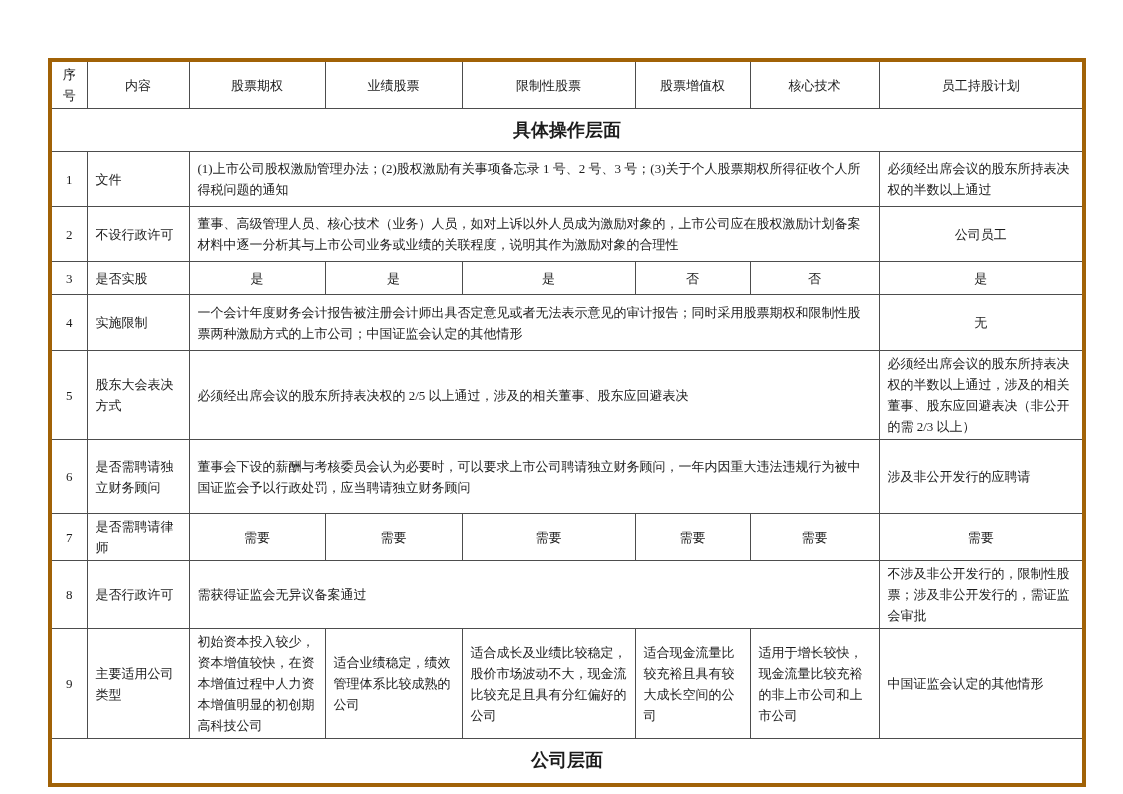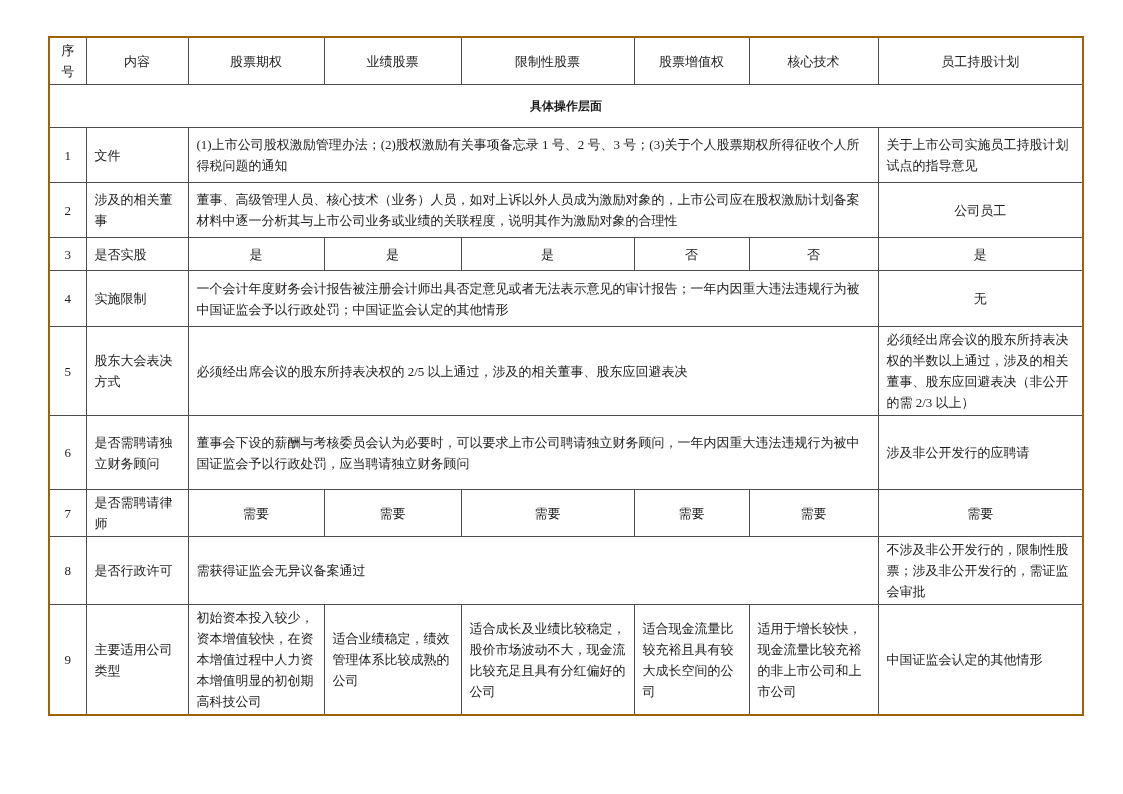--- a/index.html
+++ b/index.html
@@ -12,41 +12,41 @@
     width: 1123px;
     height: 794px;
     background: #ffffff;
     overflow: hidden;
     font-family: "Liberation Serif", "DejaVu Serif", serif;
     color: #1c1c1c;
   }
   table.doc-table {
     position: absolute;
     left: 48px;
-    top: 36px;
+    top: 58px;
     width: 1034px;
     table-layout: fixed;
     border-collapse: collapse;
-    border: 2px solid #a16207;
+    border: 4px solid #a16207;
   }
   .doc-table th, .doc-table td {
     border: 1px solid #4d4d4d;
     font-size: 13px;
     line-height: 21px;
     vertical-align: middle;
     padding: 2px 8px;
     font-weight: normal;
     word-break: break-word;
   }
   .doc-table .c { text-align: center; }
   .doc-table .l { text-align: left; }
   .doc-table td.sec {
     font-weight: bold;
     text-align: center;
-    font-size: 12px;
+    font-size: 18px;
   }
   tr.h-head { height: 40px; }
   tr.h-sec1 { height: 43px; }
   tr.h-r1 { height: 55px; }
   tr.h-r2 { height: 55px; }
   tr.h-r3 { height: 33px; }
   tr.h-r4 { height: 56px; }
   tr.h-r5 { height: 84px; }
   tr.h-r6 { height: 74px; }
   tr.h-r7 { height: 44px; }
@@ -83,45 +83,45 @@
     </tr>
 
     <tr class="h-sec1">
       <td class="sec" colspan="8">具体操作层面</td>
     </tr>
 
     <tr class="h-r1">
       <td class="c">1</td>
       <td class="l">文件</td>
       <td class="l" colspan="5">(1)上市公司股权激励管理办法；(2)股权激励有关事项备忘录 1 号、2 号、3 号；(3)关于个人股票期权所得征收个人所得税问题的通知</td>
-      <td class="l">关于上市公司实施员工持股计划试点的指导意见</td>
+      <td class="l">必须经出席会议的股东所持表决权的半数以上通过</td>
     </tr>
 
     <tr class="h-r2">
       <td class="c">2</td>
-      <td class="l">涉及的相关董事</td>
+      <td class="l">不设行政许可</td>
       <td class="l" colspan="5">董事、高级管理人员、核心技术（业务）人员，如对上诉以外人员成为激励对象的，上市公司应在股权激励计划备案材料中逐一分析其与上市公司业务或业绩的关联程度，说明其作为激励对象的合理性</td>
       <td class="c">公司员工</td>
     </tr>
 
     <tr class="h-r3">
       <td class="c">3</td>
       <td class="l">是否实股</td>
       <td class="c">是</td>
       <td class="c">是</td>
       <td class="c">是</td>
       <td class="c">否</td>
       <td class="c">否</td>
       <td class="c">是</td>
     </tr>
 
     <tr class="h-r4">
       <td class="c">4</td>
       <td class="l">实施限制</td>
-      <td class="l" colspan="5">一个会计年度财务会计报告被注册会计师出具否定意见或者无法表示意见的审计报告；一年内因重大违法违规行为被中国证监会予以行政处罚；中国证监会认定的其他情形</td>
+      <td class="l" colspan="5">一个会计年度财务会计报告被注册会计师出具否定意见或者无法表示意见的审计报告；同时采用股票期权和限制性股票两种激励方式的上市公司；中国证监会认定的其他情形</td>
       <td class="c">无</td>
     </tr>
 
     <tr class="h-r5">
       <td class="c">5</td>
       <td class="l">股东大会表决方式</td>
       <td class="l" colspan="5">必须经出席会议的股东所持表决权的 2/5 以上通过，涉及的相关董事、股东应回避表决</td>
       <td class="l">必须经出席会议的股东所持表决权的半数以上通过，涉及的相关董事、股东应回避表决（非公开的需 2/3 以上）</td>
     </tr>
 
@@ -154,15 +154,18 @@
       <td class="c">9</td>
       <td class="l">主要适用公司类型</td>
       <td class="l">初始资本投入较少，资本增值较快，在资本增值过程中人力资本增值明显的初创期高科技公司</td>
       <td class="l">适合业绩稳定，绩效管理体系比较成熟的公司</td>
       <td class="l">适合成长及业绩比较稳定，股价市场波动不大，现金流比较充足且具有分红偏好的公司</td>
       <td class="l">适合现金流量比较充裕且具有较大成长空间的公司</td>
       <td class="l">适用于增长较快，现金流量比较充裕的非上市公司和上市公司</td>
       <td class="l">中国证监会认定的其他情形</td>
     </tr>
 
+    <tr class="h-sec2">
+      <td class="sec" colspan="8">公司层面</td>
+    </tr>
   </tbody>
     </table>
 </div>
 
 </body></html>

